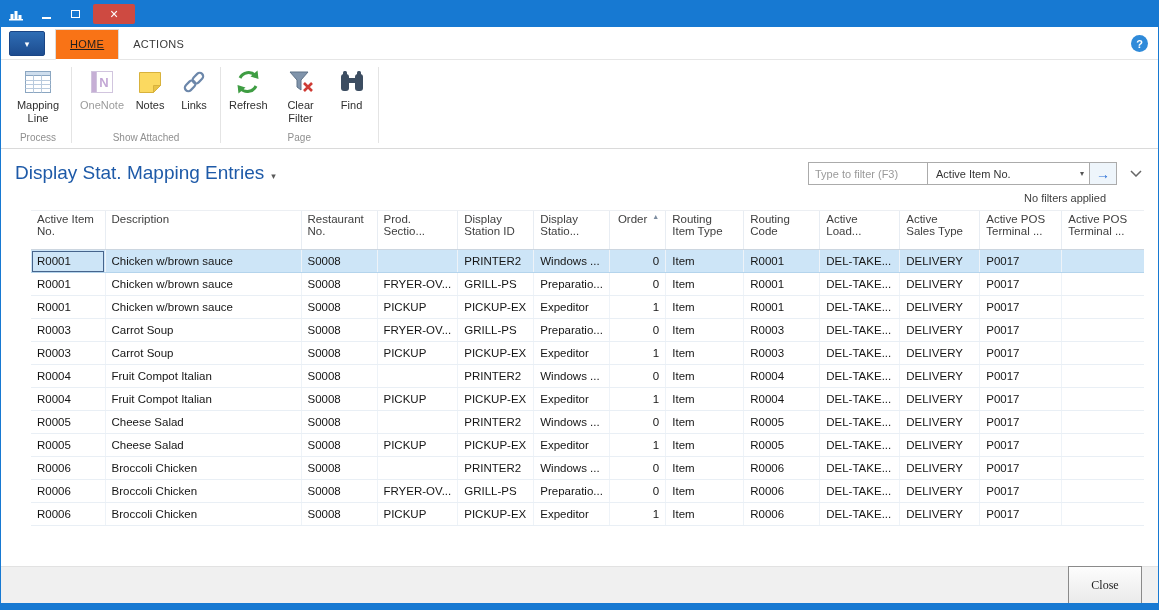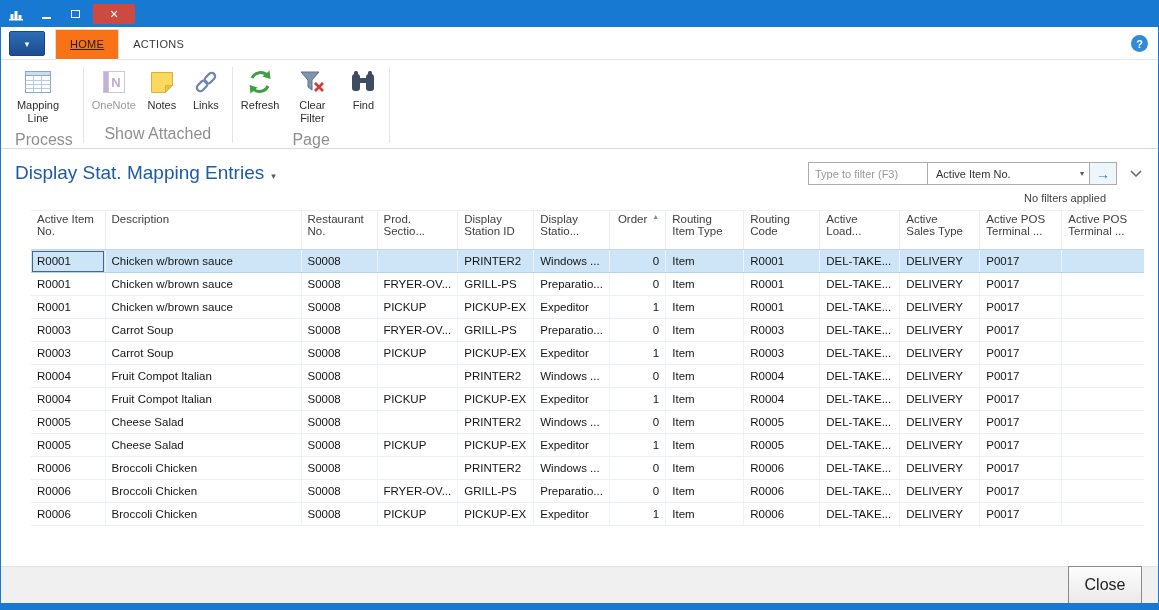--- a/index.html
+++ b/index.html
@@ -31,21 +31,21 @@
   
   .ribbon { display:flex; align-items:stretch; padding:4px 4px 0 8px; border-bottom:1px solid #dadada; height:89px; flex:0 0 auto; background:#fff; }
   .rgroup { display:flex; flex-direction:column; }
   .rbuttons { display:flex; align-items:flex-start; flex:1; }
   .rbtn { display:flex; flex-direction:column; align-items:center; padding:3px 4px; max-width:58px; min-width:44px;
           font-size:11px; color:#2f2f2f; text-align:center; line-height:1.2; }
   .rbtn .ricon { width:30px; height:30px; margin-bottom:2px; }
   .rbtn .ricon svg { width:100%; height:100%; }
   .rbtn.disabled { color:#9b9b9b; }
   .rbtn.disabled .ricon { opacity:.45; }
-  .glabel { font-size:16px; color:#8f8f8f; text-align:center; padding:3px 6px 5px; }
+  .glabel { font-size:10px; color:#8f8f8f; text-align:center; padding:3px 6px 5px; }
   .rsep { width:1px; background:#e4e4e4; margin:3px 4px 5px; }
 
   
   .page { flex:1; display:flex; flex-direction:column; background:#fff; min-height:0; }
   .page-head { padding:13px 16px 0 14px; display:flex; align-items:flex-start; flex:0 0 auto; }
   .page-title { font-size:19px; color:#1e5aa8; white-space:nowrap; }
   .title-caret { font-size:9px; color:#5a5a5a; margin:9px 0 0 7px; }
   .filter-zone { margin-left:auto; display:flex; flex-direction:column; align-items:flex-end; }
   .filter-row { display:flex; align-items:center; }
   .filter-input { width:120px; height:23px; border:1px solid #ababab; padding:0 6px; font-size:11px;
@@ -69,21 +69,21 @@
              white-space:nowrap; overflow:hidden; }
   .grid td + td { border-left:1px solid #eef3f8; }
   .grid tr.selected td { background:#cde5f7; border-bottom-color:#b4d4ec; }
   .grid td.focus-cell { background:#fff; outline:1px solid #46648c; outline-offset:-2px; }
   .sort { font-size:7px; color:#7d8da0; margin-left:5px; vertical-align:top; }
 
   
   .footer { flex:0 0 auto; height:37px; background:#f0f0f0; border-top:1px solid #e2e2e2;
             display:flex; align-items:center; justify-content:flex-end; padding-right:16px; }
   .close-btn { width:74px; height:38px; border:1px solid #8a8a8a; background:linear-gradient(#fdfdfd,#eaeaea);
-               font-size:16px; color:#222; font-family:Liberation Sans, sans-serif; cursor:default; }
+               font-size:12px; color:#222; font-family:Liberation Serif, serif; cursor:default; }
 </style>
 </head>
 <body>
 
 <div class="window">
 
   <div class="titlebar">
     <span class="app-icon">
       <svg viewBox="0 0 16 16">
           <rect x="1" y="13" width="14" height="1.5" fill="#fff"></rect>

